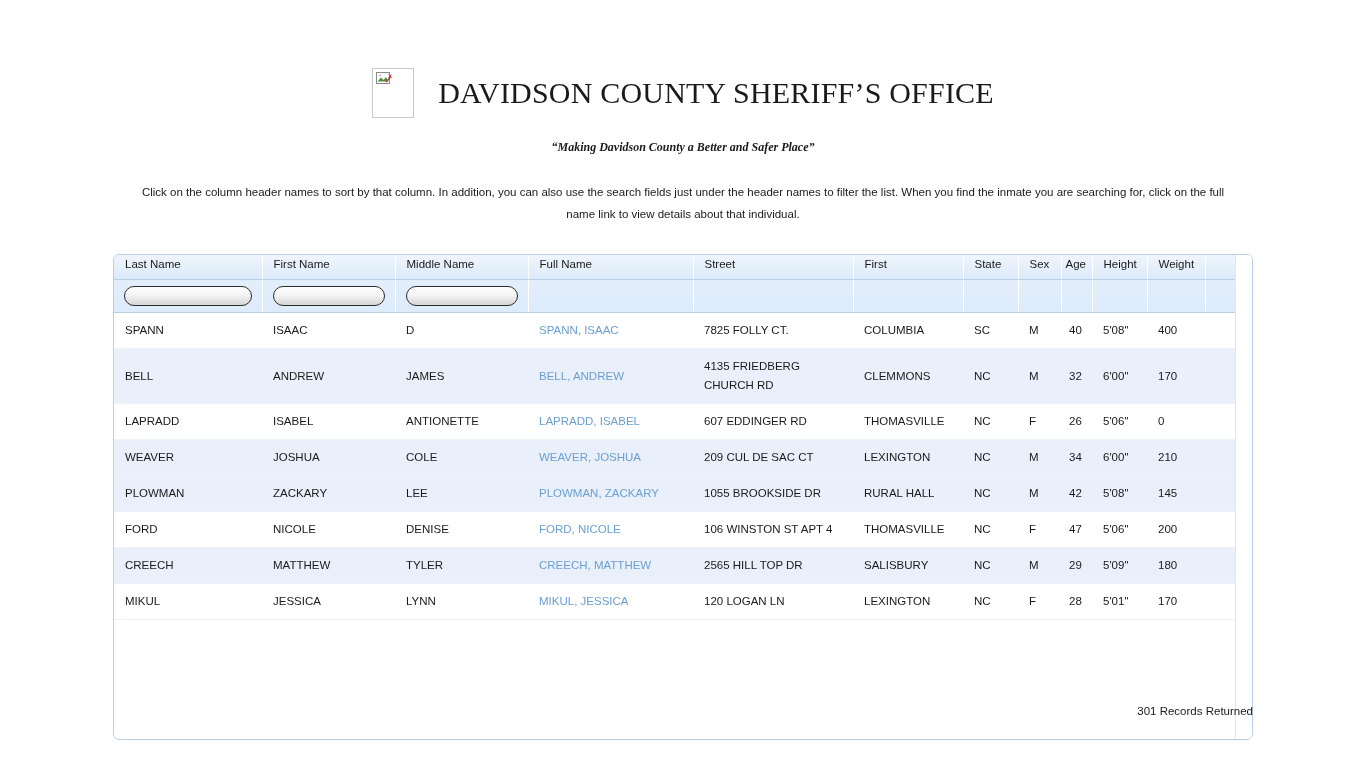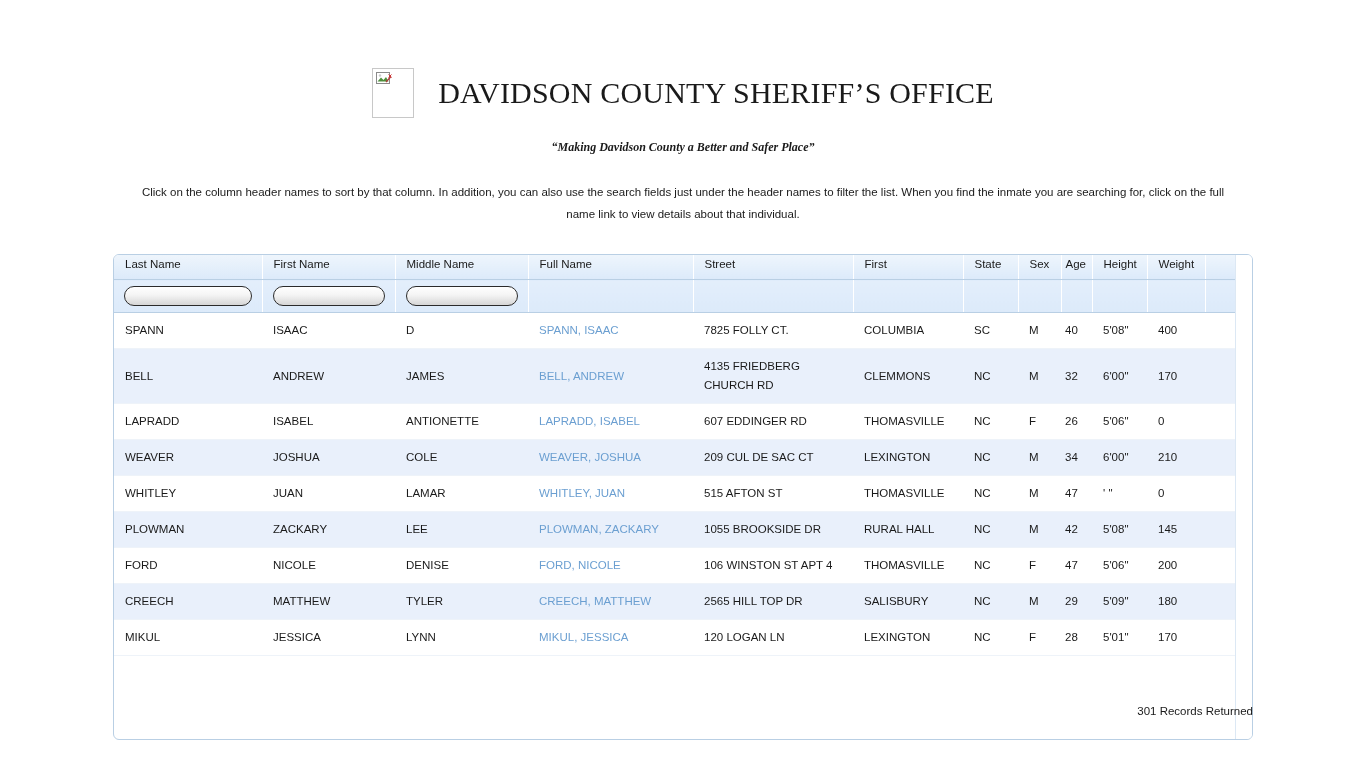--- a/index.html
+++ b/index.html
@@ -152,21 +152,21 @@
 
   tbody td {
     padding: 8px 10px 8px 11px;
     border-bottom: 1px solid #eef3f9;
     vertical-align: middle;
     color: #1a1a1a;
     font-size: 11.5px;
     line-height: 19px;
     box-sizing: border-box;
   }
-  tbody td.num { text-align: left; padding-right: 6px; padding-left: 4px; }
+  tbody td.num { text-align: center; padding-right: 6px; padding-left: 4px; }
   tbody tr.alt td { background: #e9f0fb; }
   tbody a.fullname {
     color: #6b9fd1;
     text-decoration: none;
     cursor: pointer;
   }
 
   
   #scroll-gutter {
     position: absolute;
@@ -309,34 +309,20 @@
             <td><a class="fullname">WEAVER, JOSHUA</a></td>
             <td>209 CUL DE SAC CT</td>
             <td>LEXINGTON</td>
             <td>NC</td>
             <td>M</td>
             <td class="num">34</td>
             <td>6'00"</td>
             <td>210</td>
             <td></td>
           </tr>
-          <tr>
-            <td>WHITLEY</td>
-            <td>JUAN</td>
-            <td>LAMAR</td>
-            <td><a class="fullname">WHITLEY, JUAN</a></td>
-            <td>515 AFTON ST</td>
-            <td>THOMASVILLE</td>
-            <td>NC</td>
-            <td>M</td>
-            <td class="num">47</td>
-            <td>' "</td>
-            <td>0</td>
-            <td></td>
-          </tr>
           <tr class="alt">
             <td>PLOWMAN</td>
             <td>ZACKARY</td>
             <td>LEE</td>
             <td><a class="fullname">PLOWMAN, ZACKARY</a></td>
             <td>1055 BROOKSIDE DR</td>
             <td>RURAL HALL</td>
             <td>NC</td>
             <td>M</td>
             <td class="num">42</td>

